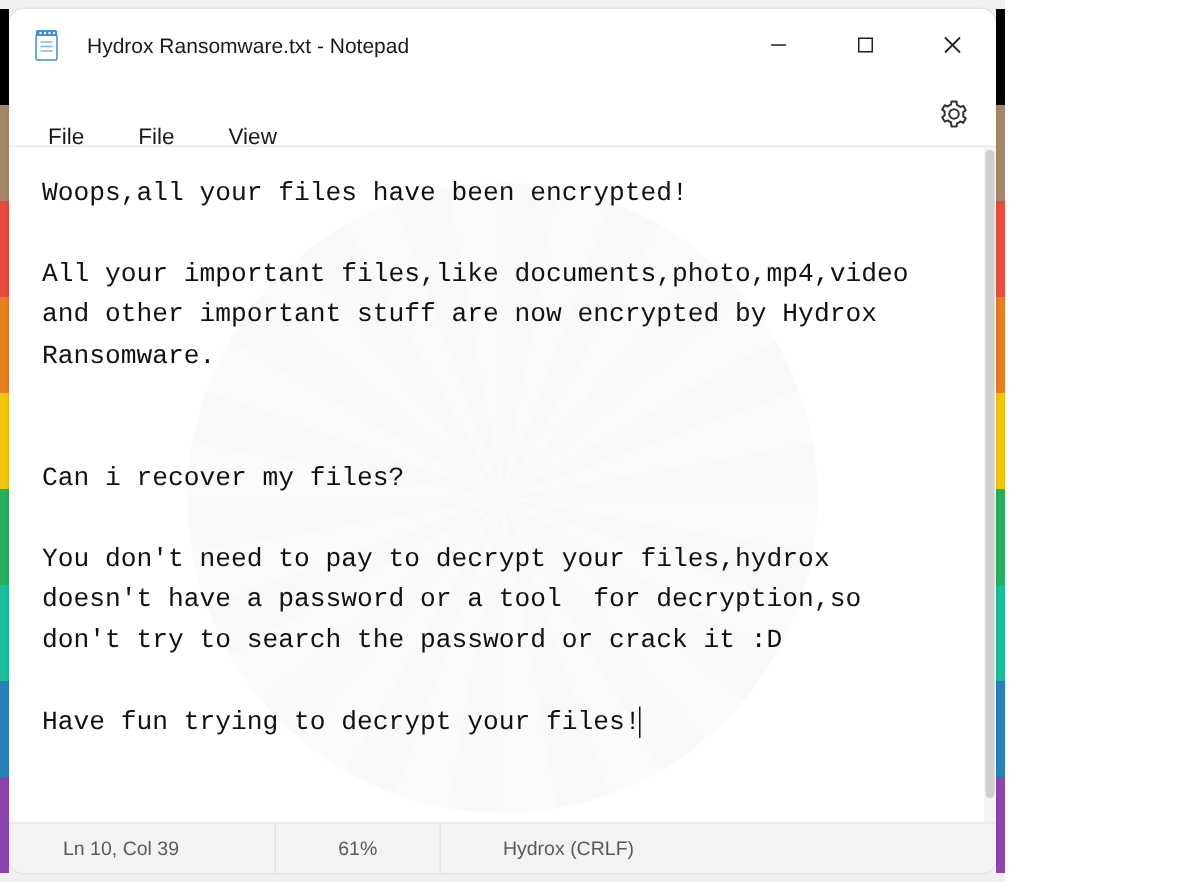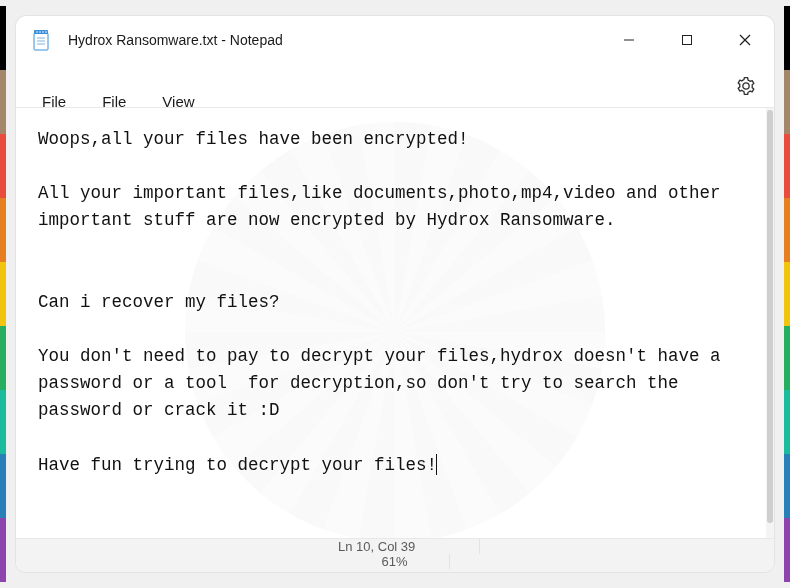--- a/index.html
+++ b/index.html
@@ -1,22 +1,22 @@
 <!DOCTYPE html>
 <html><head>
 <meta charset="utf-8">
 <style>
   * { box-sizing: border-box; margin: 0; padding: 0; }
   html, body { width: 790px; height: 588px; overflow: hidden; font-family: "Segoe UI", Arial, sans-serif; }
   body { background: #fff; }
 
   .outer {
-    width: 790px; height: 588px;
+    width: 670px; height: 588px;
     background: #f0f0f0;
-    padding: 16px;
+    padding: 6px;
     position: relative;
   }
 
   
   .stripe {
     position: absolute;
     width: 6px;
     top: 6px; bottom: 6px;
   }
   .stripe.left { left: 0; }
@@ -124,21 +124,20 @@
   
   .statusbar {
     height: 34px;
     background: #f3f3f3;
     border-top: 1px solid #e8e8e8;
     display: flex;
     align-items: center;
     font-size: 13px;
     color: #5a5a5a;
     padding: 0 8px;
-    flex-direction: column;
   }
   .status-cell {
     padding: 0 20px;
     border-right: 1px solid #e3e3e3;
     height: 100%;
     display: flex; align-items: center;
   }
   .status-cell:first-child { padding-left: 28px; }
   .status-cell:last-child { border-right: none; }
   .status-cell.zoom { min-width: 110px; justify-content: center;}

